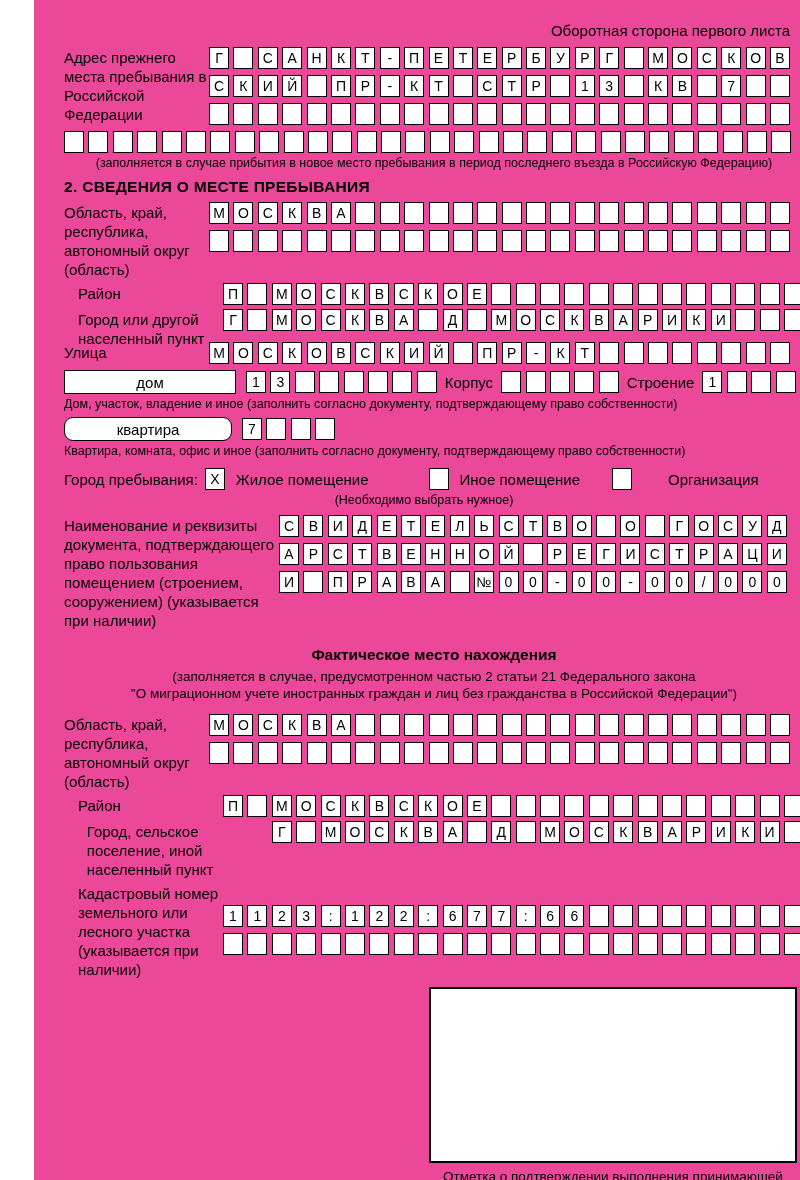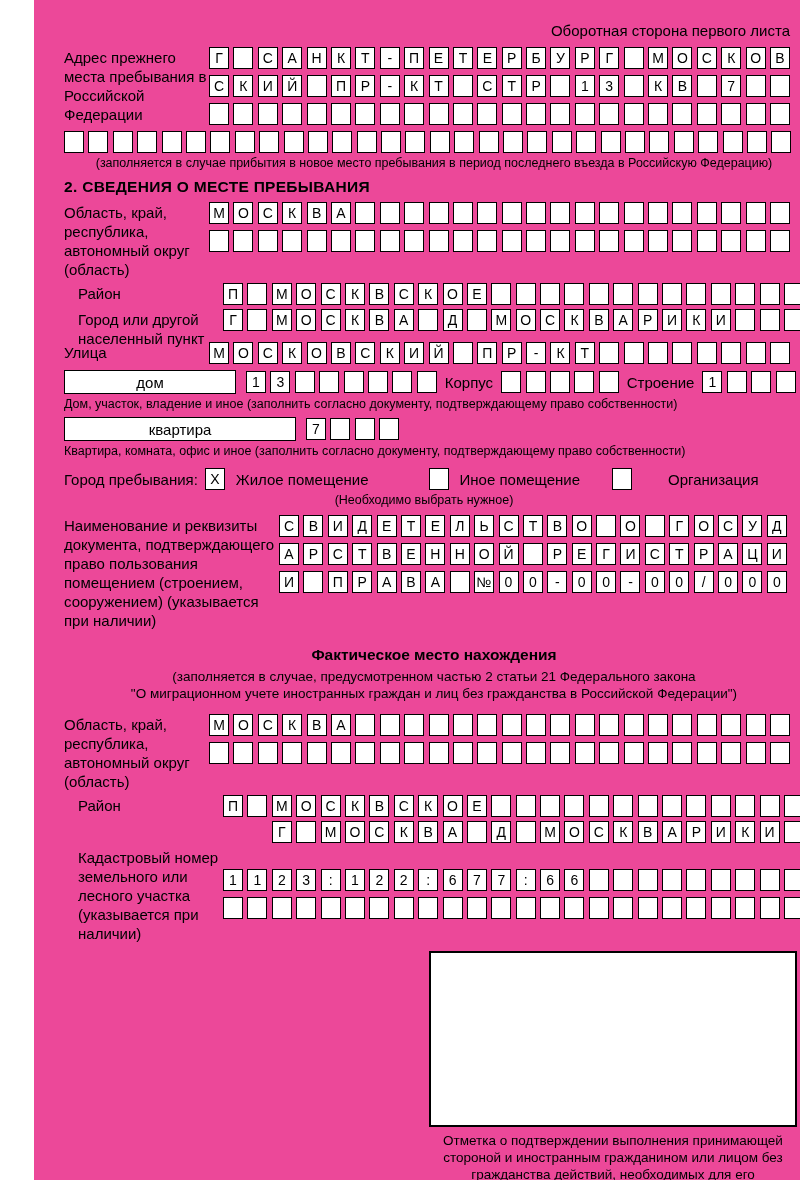--- a/index.html
+++ b/index.html
@@ -23,21 +23,21 @@
     font-size:14px;line-height:20px;background:#fff;
   }
   .mt6{margin-top:6px;} .mt4{margin-top:4px;justify-content:flex-end;} .mt8{margin-top:8px;} .mt12{margin-top:12px;}
   .note{font-size:12.5px;text-align:center;margin-top:3px;}
   .caption{font-size:12.5px;margin-top:3px;}
   .sec-title{font-size:15.5px;font-weight:bold;margin-top:8px;margin-bottom:6px;letter-spacing:.3px;}
   .widebox{
     height:24px;box-sizing:border-box;border:1.6px solid #000;
     display:flex;align-items:center;justify-content:center;font-size:15px;background:#fff;flex:none;
   }
-  .w-dom{width:172px;} .w-kv{width:232px;}
+  .w-dom{width:172px;} .w-kv{width:168px;border-radius:9px;}
   .house{display:flex;align-items:center;margin-top:6px;}
   .inline-lbl{font-size:15px;margin:0 8px;flex:none;}
   .ml10{margin-left:10px;}
   .stay{display:flex;align-items:center;margin-top:10px;font-size:15px;}
   .opt{display:flex;align-items:center;}
   .opt .optlbl{margin-left:11px;}
   .stay-note{font-size:12.5px;text-align:center;width:460px;margin-left:130px;margin-top:3px;}
   .fact-title{font-size:15.5px;font-weight:bold;text-align:center;margin-top:16px;}
   .fact-note{font-size:13.5px;text-align:center;margin-top:4px;line-height:17px;}
   .cad-stack{margin-top:22px;}
@@ -543,20 +543,21 @@
         <span class="box"></span>
         <span class="box"></span>
         <span class="box"></span>
         <span class="box"></span>
         <span class="box"></span>
         <span class="box"></span>
       </div>
   </div>
 
   <div class="row mt4">
+    <div class="lbl lbl-w185">Город, сельское поселение, иной населенный пункт</div>
     <div class="boxes">
         <span class="box">Г</span>
         <span class="box"></span>
         <span class="box">М</span>
         <span class="box">О</span>
         <span class="box">С</span>
         <span class="box">К</span>
         <span class="box">В</span>
         <span class="box">А</span>
         <span class="box"></span>

